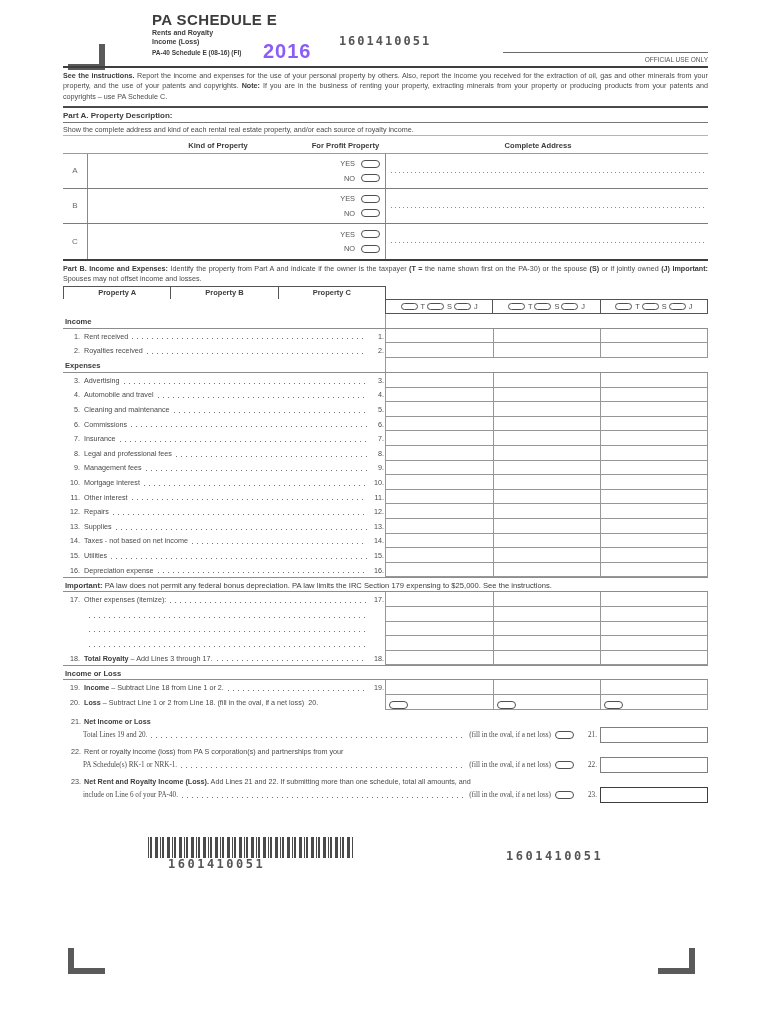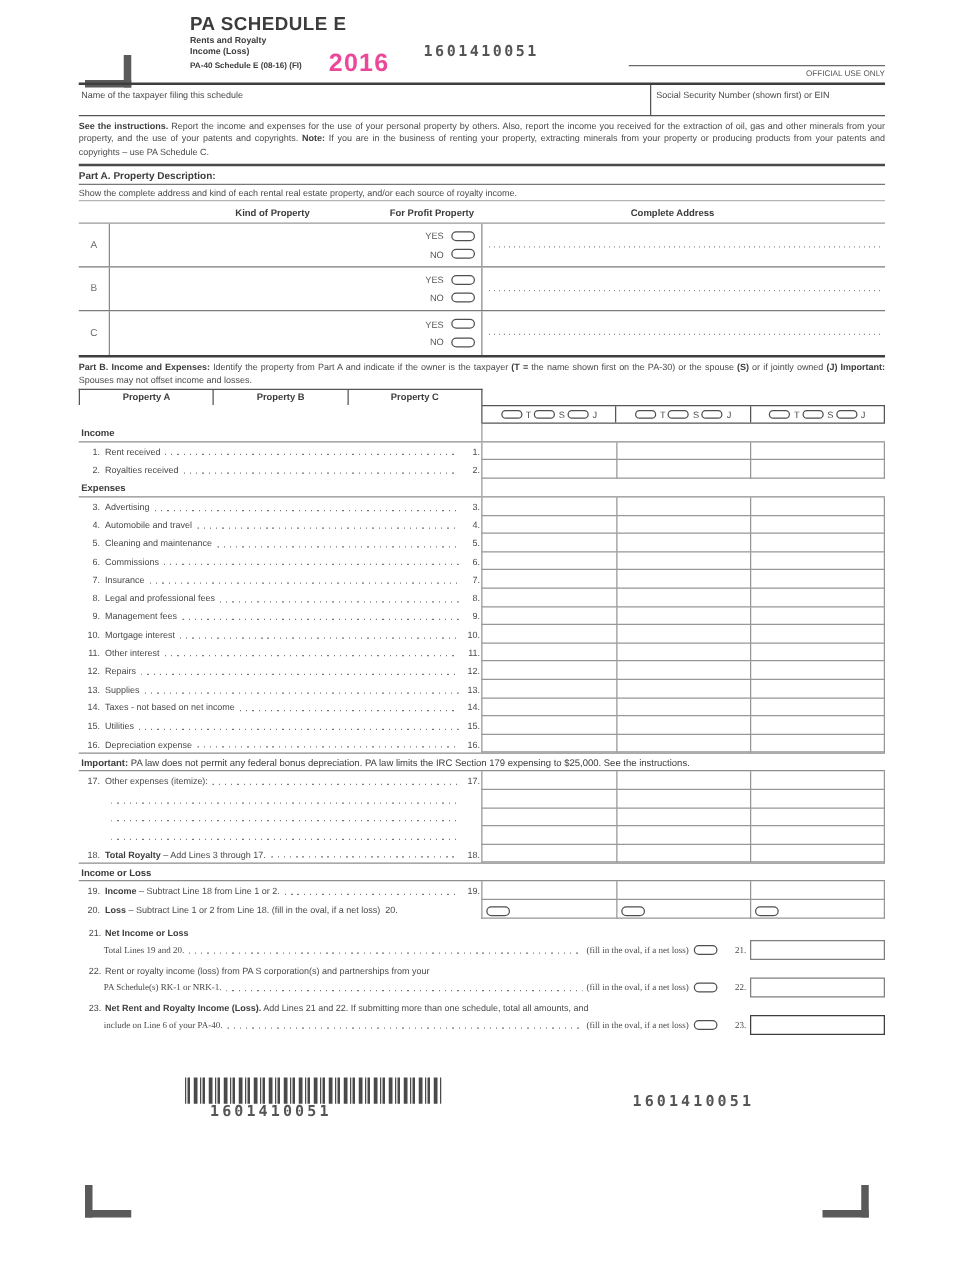--- a/index.html
+++ b/index.html
@@ -18,21 +18,21 @@
 
   .ocr { font-family:"DejaVu Sans Mono","Liberation Mono",monospace; font-weight:bold; color:#555; }
 
   .top-num { text-align:center; padding-top:34px; font-size:12px; letter-spacing:2px; height:47px; }
 
   
   .header { position:relative; height:68px; border-bottom:2px solid #3e3e3e; }
   .title { position:absolute; left:89px; top:11px; font-size:15px; font-weight:bold; letter-spacing:.4px; color:#3c3c3c; }
   .sub { position:absolute; left:89px; font-size:7px; font-weight:bold; color:#3c3c3c; line-height:8px; }
   .sub1 { top:29px; } .sub2 { top:38px; } .sub3 { top:49px; font-size:6.5px; }
-  .year { position:absolute; left:200px; top:40px; font-size:20px; font-weight:bold; letter-spacing:1px; color:#ec4899; }
+  .year { position:absolute; left:200px; top:40px; font-size:20px; font-weight:bold; letter-spacing:1px; color:#8b5cf6; }
   .official { position:absolute; right:0; bottom:3px; width:205px; text-align:right; font-size:6.5px; color:#555;
               border-top:1px solid #6a6a6a; padding-top:3px; }
 
   .photocopy { height:15px; line-height:15px; text-align:center; font-size:7.6px; color:#4a4a4a; border-bottom:1px solid #555; }
 
   .name-row { display:flex; height:25px; border-bottom:1px solid #555; font-size:7.2px; color:#4a4a4a; }
   .name-cell { flex:1; padding:3px 0 0 2px; }
   .ssn-cell { width:188px; border-left:1px solid #555; padding:3px 0 0 4px; }
 
   .instructions { padding:3px 0 4px 0; font-size:7.2px; line-height:10.3px; color:#4a4a4a; text-align:justify; border-bottom:2px solid #4a4a4a; }
@@ -115,28 +115,20 @@
   <div class="header">
     <div class="title">PA SCHEDULE E</div>
     <div class="sub sub1">Rents and Royalty</div>
     <div class="sub sub2">Income (Loss)</div>
     <div class="sub sub3">PA-40 Schedule E (08-16) (FI)</div>
     <div class="year">2016</div>
     <div class="official">OFFICIAL USE ONLY</div>
   </div>
 
 
-  <div class="name-row">
-    <div class="name-cell">
-      <span>Name of the taxpayer filing this schedule</span>
-    </div>
-    <div class="ssn-cell">
-      <span>Social Security Number (shown first) or EIN</span>
-    </div>
-  </div>
 
   <div class="instructions">
     <b>See the instructions.</b><span> Report the income and expenses for the use of your personal property by others. Also, report the income you received for the extraction of oil, gas and other minerals from your property, and the use of your patents and copyrights. </span><b>Note:</b><span> If you are in the business of renting your property, extracting minerals from your property or producing products from your patents and copyrights – use PA Schedule C.</span>
   </div>
 
   <div class="parta-title">Part A. Property Description:</div>
   <div class="parta-sub">Show the complete address and kind of each rental real estate property, and/or each source of royalty income.</div>
 
   <div class="colheads">
     <span class="ch-kind">Kind of Property</span>

